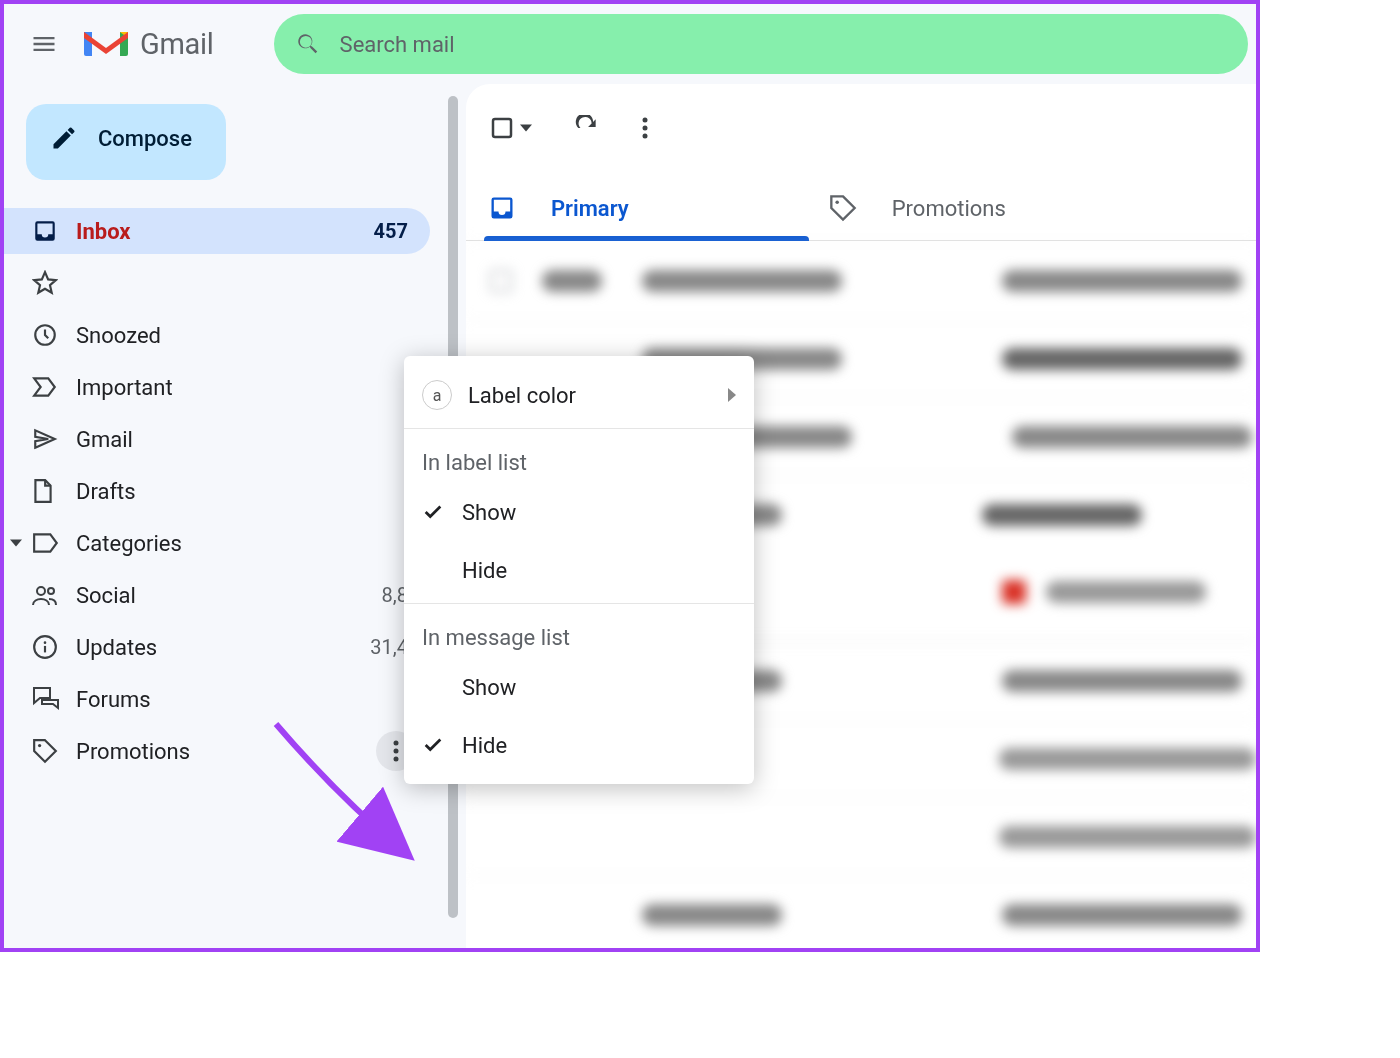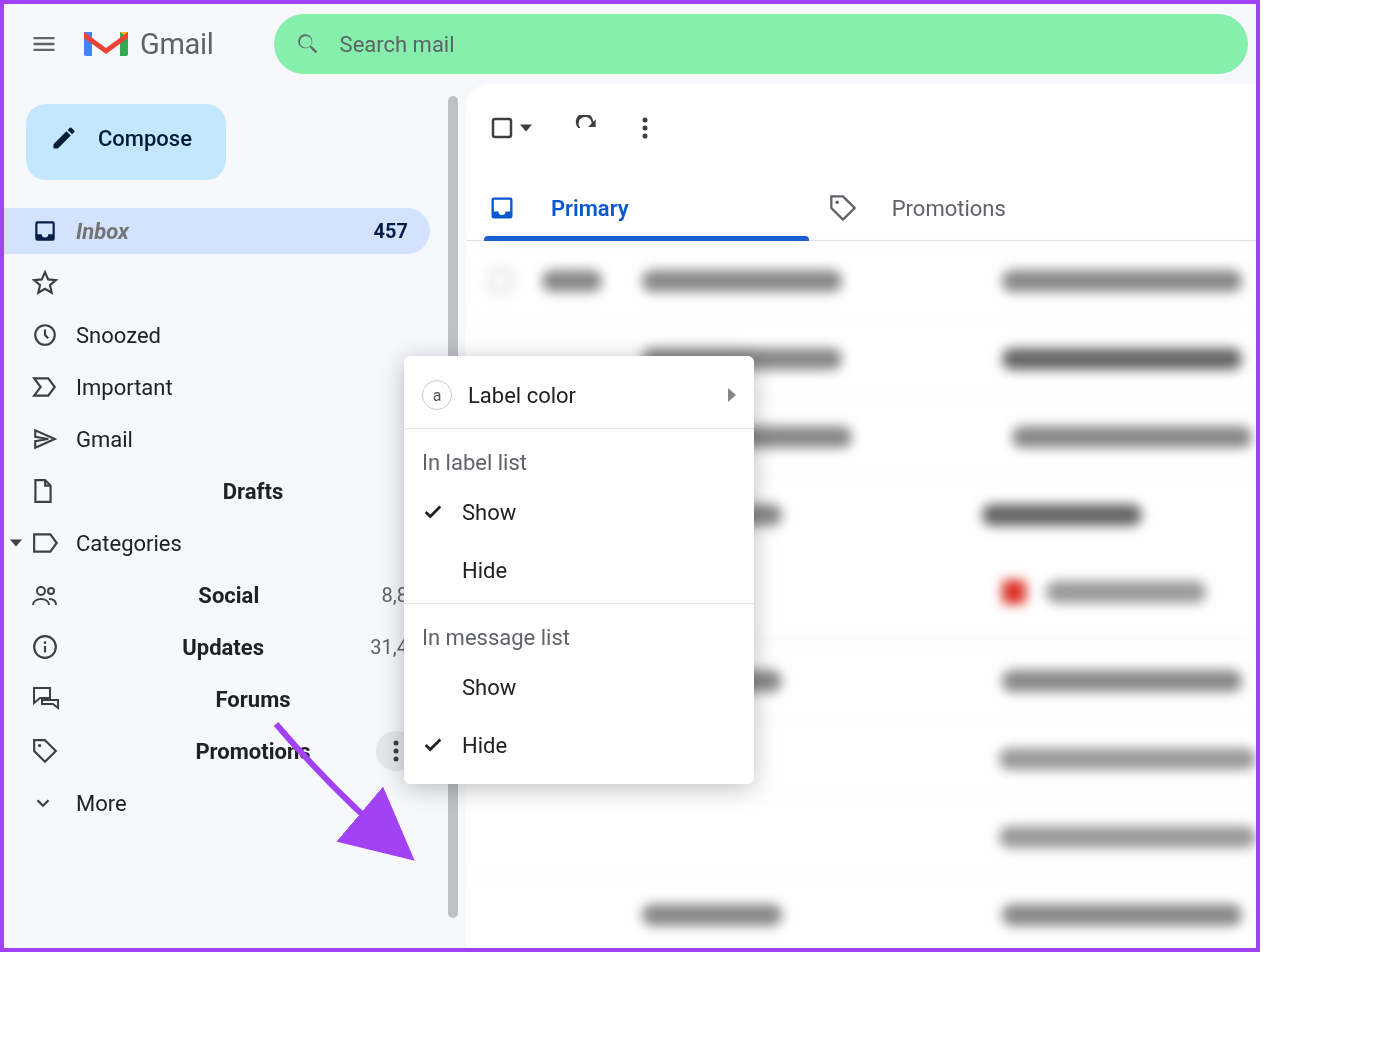--- a/index.html
+++ b/index.html
@@ -84,23 +84,23 @@
     margin: 6px 14px 6px 0;
     padding-left: 28px;
     border-radius: 0 24px 24px 0;
     font-size: 22px;
     cursor:pointer;
     position: relative;
   }
   .nav-item.sub { }
   .nav-item .icon { width: 44px; display:flex; align-items:center; justify-content:flex-start; color:#3c4043;}
   .nav-item .label { flex:1; color:#202124; }
-  .nav-item.bold .label { font-weight:700;text-align:center; }
+  .nav-item.bold .label { font-weight:400; }
   .nav-item.active { background: var(--item-active); }
-  .nav-item.active .label { font-weight:700; color:#737373;font-style:italic;}
+  .nav-item.active .label { font-weight:700; color:#b91c1c;}
   .nav-item .count { font-weight:700; color:#041e49; padding-right:22px; font-size:20px;}
   .nav-item .count.muted { color: var(--muted); font-weight:400; font-size:20px;}
   .nav-item .caret { position:absolute; left:6px; }
   .more-dots-btn {
     position:absolute; right:14px;
     width:40px;height:40px;border-radius:50%;
     background:#e4e6eb;
     display:flex;align-items:center;justify-content:center;
     cursor:pointer;
   }
@@ -337,28 +337,20 @@
         <div class="label">Promotions</div>
         <div class="more-dots-btn">
           <svg width="6" height="22" viewBox="0 0 6 22">
               <circle cx="3" cy="3" r="2.5" fill="#3c4043"></circle>
               <circle cx="3" cy="11" r="2.5" fill="#3c4043"></circle>
               <circle cx="3" cy="19" r="2.5" fill="#3c4043"></circle>
             </svg>
         </div>
       </div>
 
-      <div class="nav-item">
-        <div class="icon">
-            <svg width="22" height="22" viewBox="0 0 24 24">
-              <path fill="none" stroke="#3c4043" stroke-width="2.5" d="M6 9l6 6 6-6"></path>
-            </svg>
-          </div>
-        <div class="label">More</div>
-      </div>
     </div>
   </div>
 
   <div class="vscroll"></div>
 
   <div class="content">
     <div class="toolbar">
       <div class="tb-item">
         <svg width="24" height="24" viewBox="0 0 24 24">
             <rect x="3" y="3" width="18" height="18" rx="2" fill="none" stroke="#3c4043" stroke-width="2.5"></rect>

